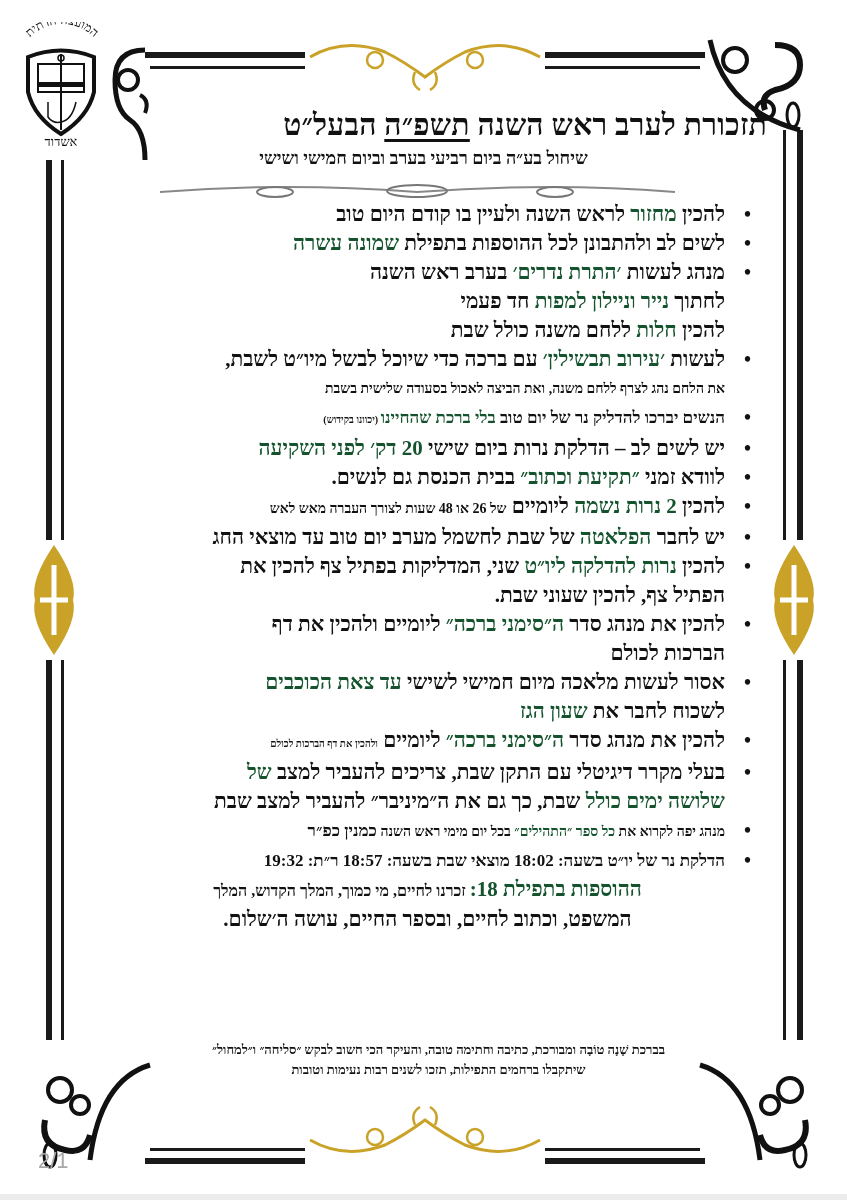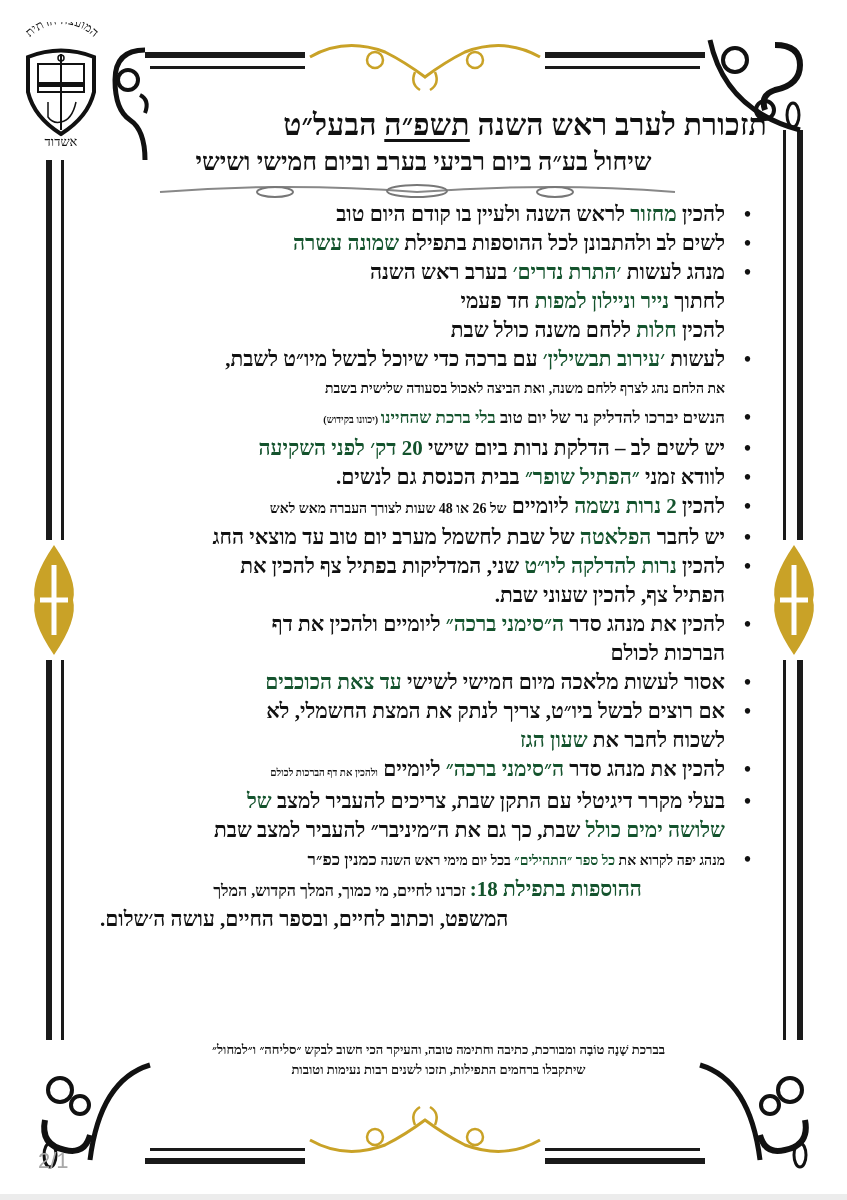--- a/index.html
+++ b/index.html
@@ -24,21 +24,21 @@
   .title {
     position: absolute; top: 108px; right: 10px; left: 30px;
     font-family: "Liberation Serif", "DejaVu Serif", serif;
     font-weight: bold; font-size: 30px; text-align: right; white-space: nowrap;
     letter-spacing: 0.2px;
   }
   .title u { text-decoration: underline; text-underline-offset: 4px; }
   .subtitle {
     position: absolute; top: 148px; right: 40px; left: 40px;
     font-family: "Liberation Serif", "DejaVu Serif", serif;
-    font-weight: bold; font-size: 25px; text-align: center; white-space: nowrap;
+    font-weight: bold; font-size: 18px; text-align: center; white-space: nowrap;
   }
   .divider { position: absolute; top: 180px; left: 85px; width: 525px; height: 20px; }
 
   ul.items {
     position: absolute; top: 200px; right: 22px; left: 0;
     list-style: none;
     font-family: "Liberation Serif", "DejaVu Serif", serif;
     font-weight: bold;
   }
   ul.items li {
@@ -168,36 +168,36 @@
   <ul class="items" id="items-list">
       <li class="bullet"><span>להכין </span><span class="red">מחזור</span><span> לראש השנה ולעיין בו קודם היום טוב</span></li>
       <li class="bullet"><span>לשים לב ולהתבונן לכל ההוספות בתפילת </span><span class="red">שמונה עשרה</span></li>
       <li class="bullet"><span>מנהג לעשות </span><span class="red">׳התרת נדרים׳</span><span> בערב ראש השנה</span></li>
       <li class="cont"><span>לחתוך </span><span class="red">נייר וניילון למפות</span><span> חד פעמי</span></li>
       <li class="cont"><span>להכין </span><span class="red">חלות</span><span> ללחם משנה כולל שבת</span></li>
       <li class="bullet"><span>לעשות </span><span class="red">׳עירוב תבשילין׳</span><span> עם ברכה כדי שיוכל לבשל מיו״ט לשבת,</span></li>
       <li class="cont" style="font-size: 14px;"><span>את הלחם נהג לצרף ללחם משנה, ואת הביצה לאכול בסעודה שלישית בשבת</span></li>
       <li class="bullet" style="font-size: 17px;"><span>הנשים יברכו להדליק נר של יום טוב </span><span class="red">בלי ברכת שהחיינו</span><span class="xs"> (יכוונו בקידוש)</span></li>
       <li class="bullet"><span>יש לשים לב – הדלקת נרות ביום שישי </span><span class="red">20 דק׳ לפני השקיעה</span></li>
-      <li class="bullet"><span>לוודא זמני </span><span class="red">״הפתיל שופר״</span><span> בבית הכנסת גם לנשים.</span></li>
+      <li class="bullet"><span>לוודא זמני </span><span class="red">״תקיעת וכתוב״</span><span> בבית הכנסת גם לנשים.</span></li>
       <li class="bullet"><span>להכין </span><span class="red">2 נרות נשמה</span><span> ליומיים </span><span class="sm">של 26 או 48 שעות לצורך העברה מאש לאש</span></li>
       <li class="bullet"><span>יש לחבר </span><span class="red">הפלאטה</span><span> של שבת לחשמל מערב יום טוב עד מוצאי החג</span></li>
       <li class="bullet"><span>להכין </span><span class="red">נרות להדלקה ליו״ט</span><span> שני, המדליקות בפתיל צף להכין את</span></li>
       <li class="cont"><span>הפתיל צף, להכין שעוני שבת.</span></li>
       <li class="bullet"><span>להכין את מנהג סדר </span><span class="red">ה״סימני ברכה״</span><span> ליומיים ולהכין את דף</span></li>
       <li class="cont"><span>הברכות לכולם</span></li>
       <li class="bullet"><span>אסור לעשות מלאכה מיום חמישי לשישי </span><span class="red">עד צאת הכוכבים</span></li>
-      <li class="bullet"><span>אם רוצים לבשל ביו״ט, צריך לנתק את המצת החשמלי, לא</span></li>
       <li class="cont"><span>לשכוח לחבר את </span><span class="red">שעון הגז</span></li>
       <li class="bullet"><span>להכין את מנהג סדר </span><span class="red">ה״סימני ברכה״</span><span> ליומיים </span><span class="xs">ולהכין את דף הברכות לכולם</span></li>
       <li class="bullet"><span>בעלי מקרר דיגיטלי עם התקן שבת, צריכים להעביר למצב </span><span class="red">של</span></li>
       <li class="cont"><span class="red">שלושה ימים כולל</span><span> שבת, כך גם את ה״מיניבר״ להעביר למצב שבת</span></li>
       <li class="bullet" style="font-size: 14px;"><span>מנהג יפה לקרוא את </span><span class="red">כל ספר ״התהילים״</span><span> בכל יום מימי ראש השנה </span><span style="font-size: 17px;">כמנין כפ״ר</span></li>
+      <li class="bullet" style="font-size: 17px;"><span>הדלקת נר של יו״ט בשעה: 18:02 מוצאי שבת בשעה: 18:57 ר״ת: 19:32</span></li>
       <li class="cont" style="text-align: center; padding-right: 0px; padding-left: 30px;"><span class="red">ההוספות בתפילת 18:</span><span class="md"> זכרנו לחיים, מי כמוך, המלך הקדוש, המלך</span></li>
-      <li class="cont" style="text-align: left; padding-right: 0px; padding-left: 30px;"><span>המשפט, וכתוב לחיים, ובספר החיים, עושה ה׳שלום.</span></li>
+      <li class="cont" style="text-align: center; padding-right: 0px; padding-left: 30px;"><span>המשפט, וכתוב לחיים, ובספר החיים, עושה ה׳שלום.</span></li>
     </ul>
 
   <div class="closing">
     <div>בברכת שָׁנָה טוֹבָה ומבורכת, כתיבה וחתימה טובה, והעיקר הכי חשוב לבקש ״סליחה״ ו״למחול״</div>
     <div>שיתקבלו ברחמים התפילות, תזכו לשנים רבות נעימות וטובות</div>
   </div>
 </div>
 
 <div class="page-indicator">2/1</div>
 <div class="bottom-bar"></div>

